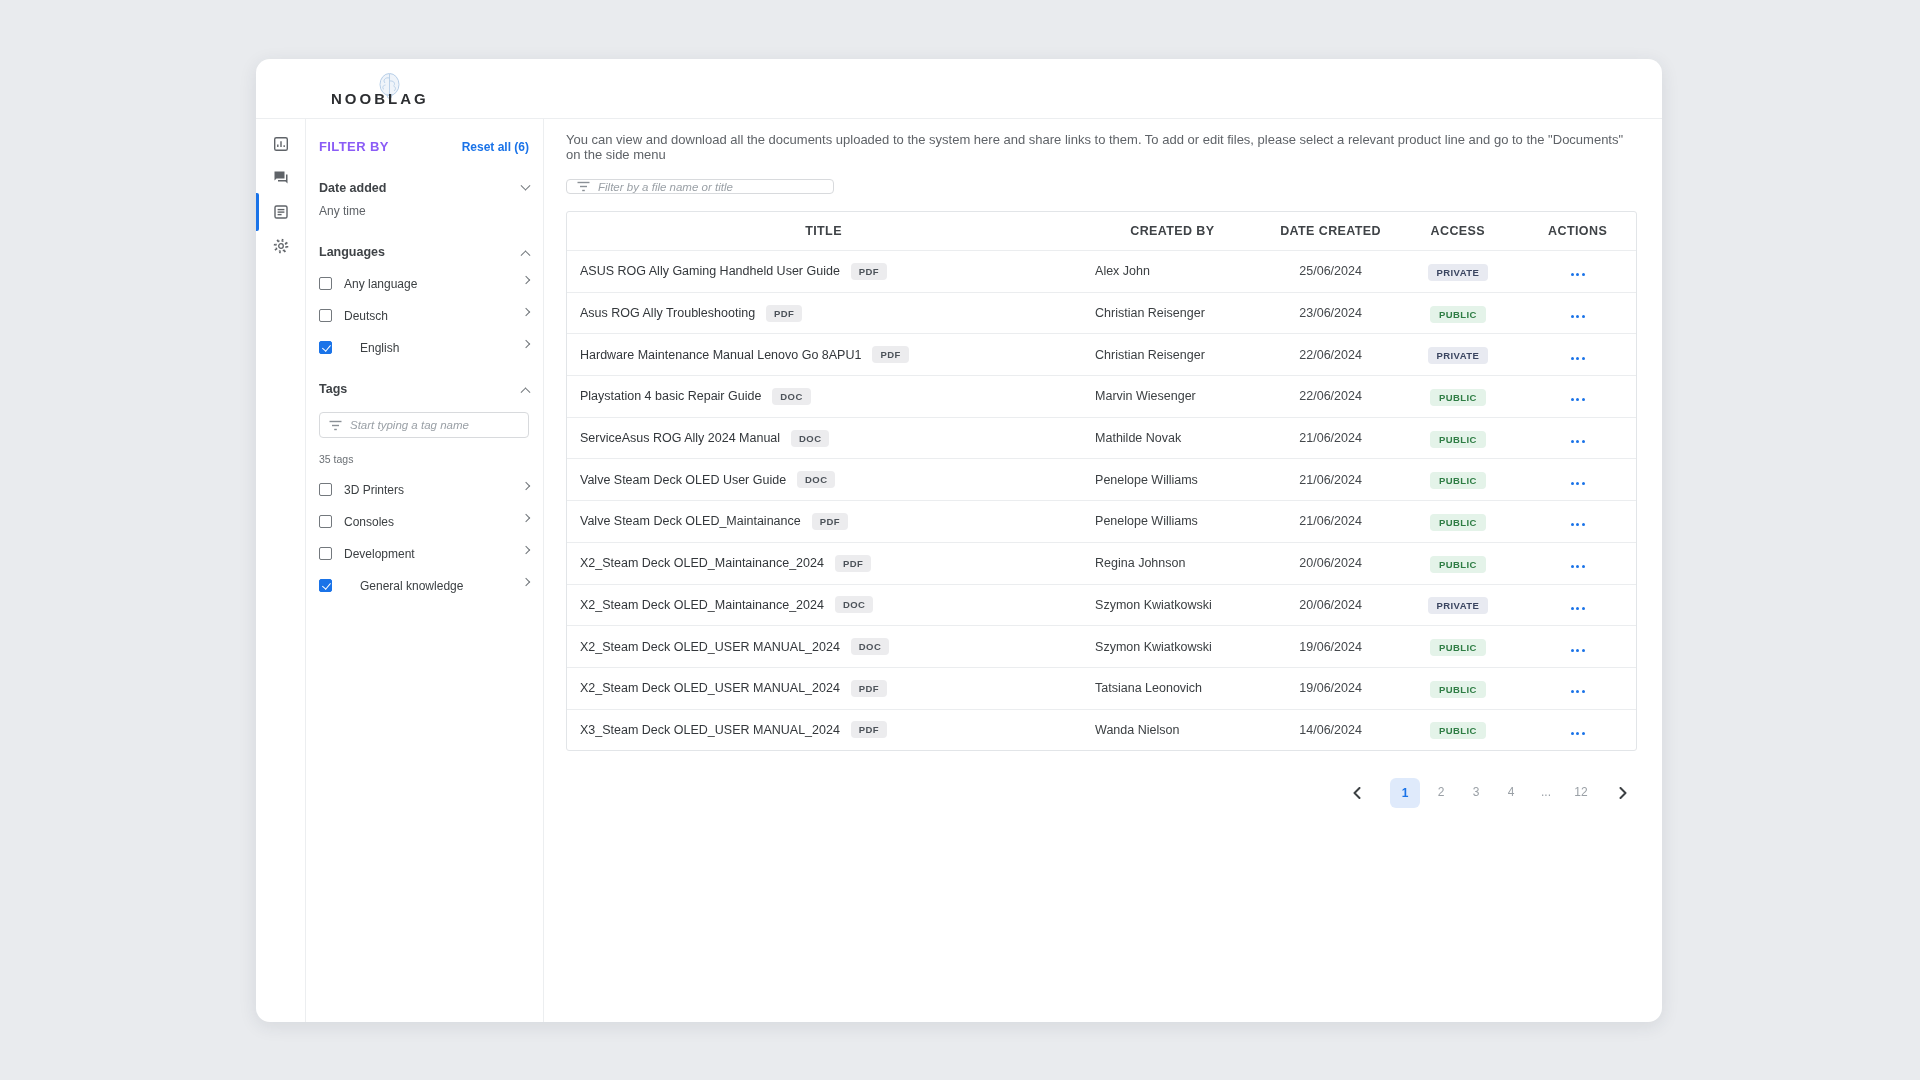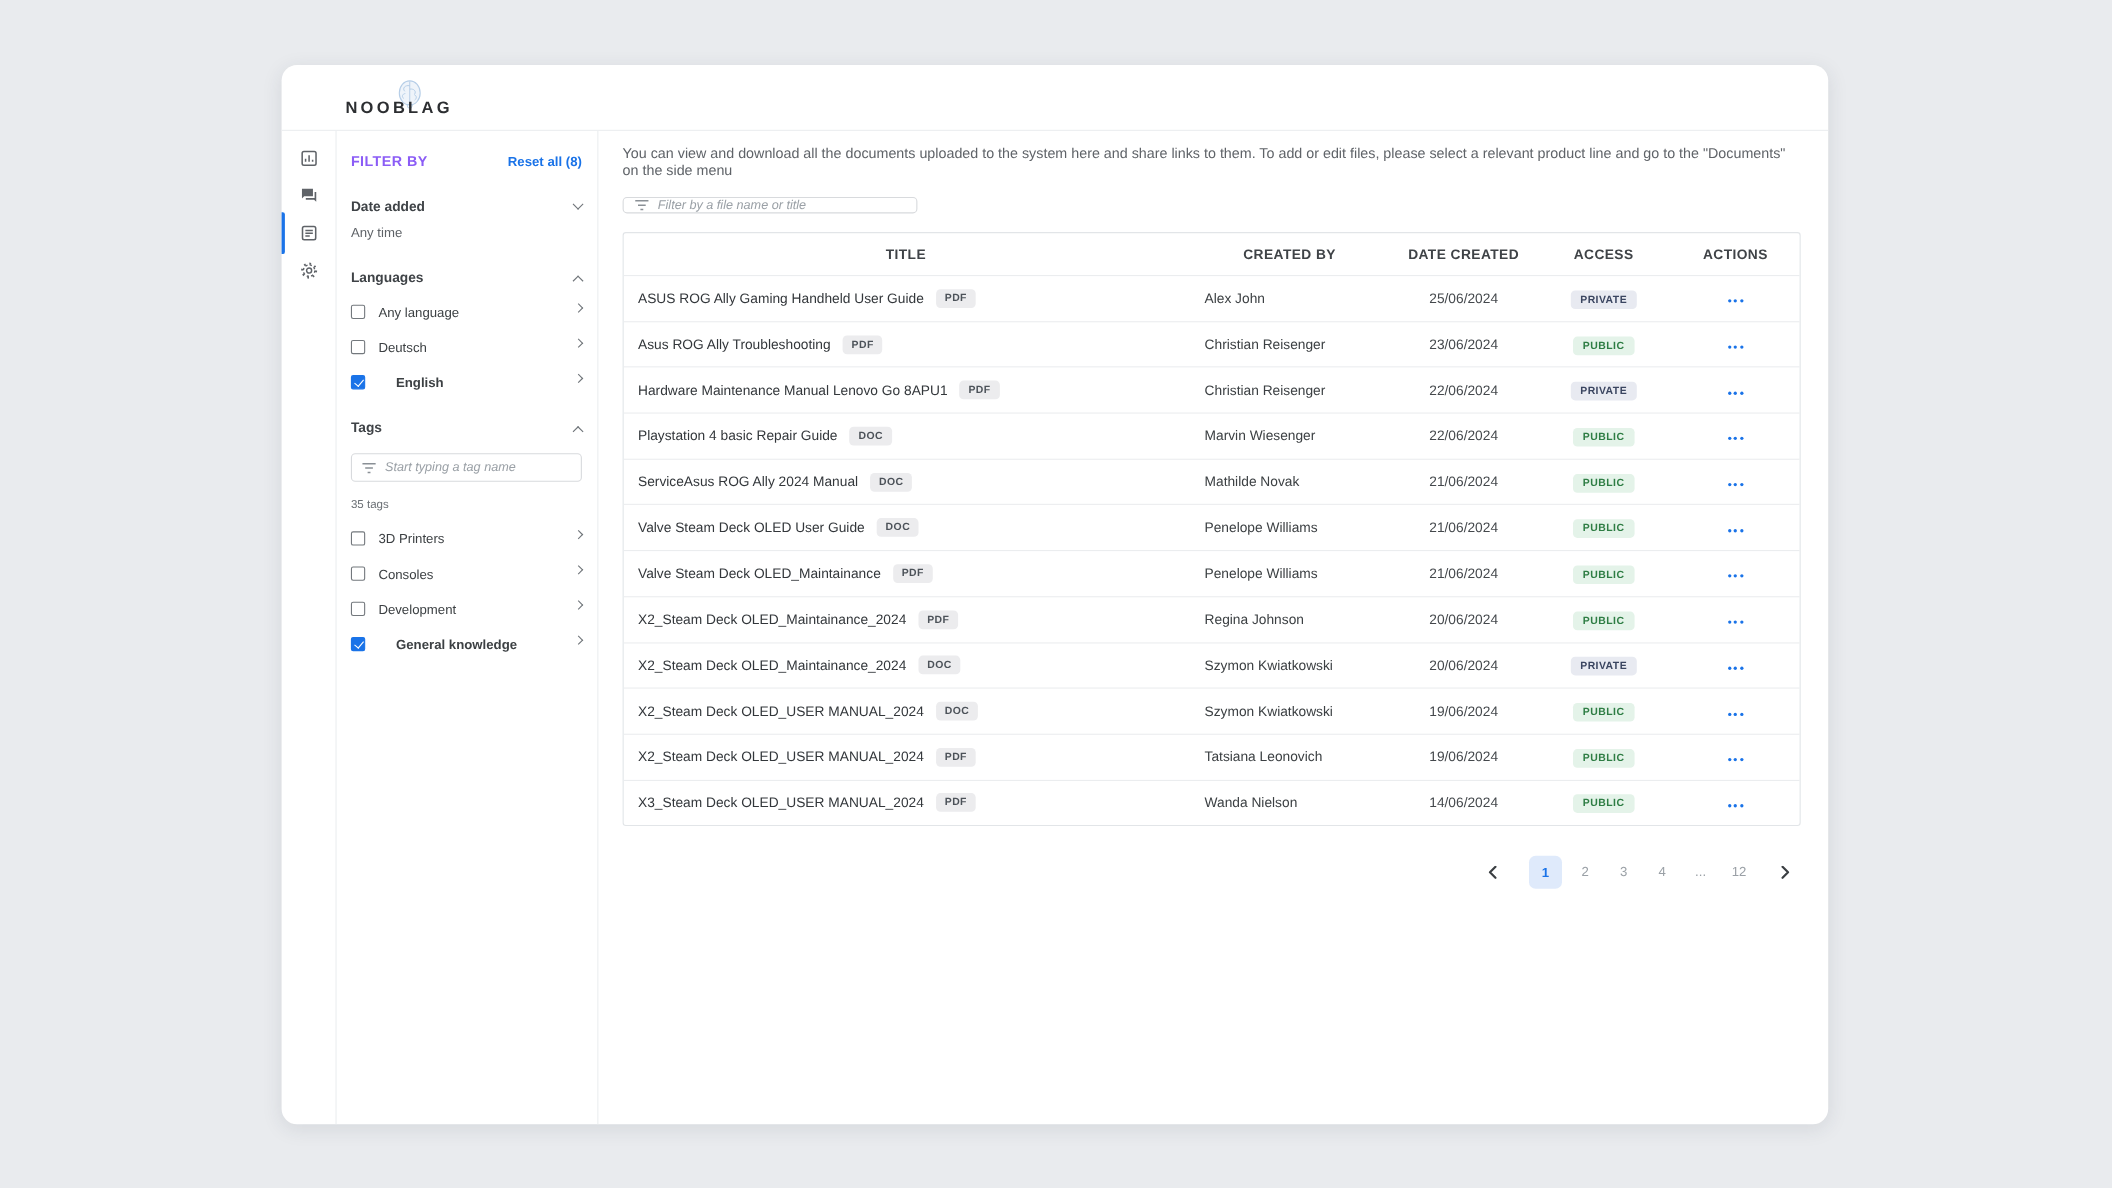--- a/index.html
+++ b/index.html
@@ -4,21 +4,21 @@
 <style>
   * { margin:0; padding:0; box-sizing:border-box; }
   html,body { width:1920px; height:1080px; overflow:hidden; }
   body { background:#e9ebee; font-family:"Liberation Sans","DejaVu Sans",sans-serif; color:#3c4043; }
 
   .card { position:absolute; left:256px; top:59px; width:1406px; height:963px;
           background:#fff; border-radius:14px; box-shadow:0 4px 18px rgba(40,50,70,.10); }
 
   
   .card-header { position:relative; height:60px; border-bottom:1px solid #eceef0; }
-  .logo-wrap { position:absolute; left:58px; top:31px; }
+  .logo-wrap { position:absolute; left:75px; top:31px; }
   .brain { position:absolute; left:46px; top:-18px; z-index:0; opacity:.85; }
   .logo-text { position:relative; z-index:1; font-size:15px; font-weight:bold;
                letter-spacing:3px; color:#2c2e31; }
 
   
   .rail { position:absolute; left:0; top:60px; bottom:0; width:50px;
           border-right:1px solid #eceef0; padding-top:8px; }
   .rail-item { position:relative; height:34px; display:flex; align-items:center;
                justify-content:center; cursor:pointer; }
   .rail-item svg { display:block; }
@@ -42,21 +42,21 @@
   .chev.right{ width:6px; height:6px; transform:rotate(-45deg); }
   .check-list { margin-top:6px; }
   .check-row { display:flex; align-items:flex-start; margin-top:18px; cursor:pointer; }
   .cb { width:13px; height:13px; border:1.5px solid #73787d; border-radius:2px;
         background:#fff; flex:none; position:relative; }
   .cb.checked { background:#1a73e8; border-color:#1a73e8; }
   .cb.checked::after { content:""; position:absolute; left:3.5px; top:0.5px; width:3.5px;
         height:7px; border-right:1.7px solid #fff; border-bottom:1.7px solid #fff;
         transform:rotate(40deg); }
   .check-label { font-size:12px; color:#3c4043; margin-left:12px; flex:1; }
-  .check-row.selected .check-label { font-weight:bold;padding-left:16px; }
+  .check-row.selected .check-label { font-weight:normal;padding-left:16px; }
   .tag-search { margin-top:16px; height:26px; border:1px solid #d8dadd; border-radius:4px;
         display:flex; align-items:center; padding:0 9px; gap:8px; background:#fff; }
   .tag-search input, .doc-search input { border:none; outline:none; flex:1; font-size:11.5px;
         font-family:inherit; color:#3c4043; background:transparent; }
   .tag-search input::placeholder, .doc-search input::placeholder
         { color:#9aa0a6; font-style:italic; }
   .tags-count { margin-top:15px; font-size:10.5px; color:#6b7075; }
 
   
   .main { position:absolute; left:288px; top:60px; right:0; bottom:0; padding:0 25px 0 22px; }
@@ -148,21 +148,21 @@
         <circle cx="8" cy="8" r="2.3"></circle>
         <circle cx="8" cy="8" r="5.2" stroke-dasharray="2.05 2.02"></circle>
         <circle cx="8" cy="8" r="6.4" stroke-dasharray="1.6 3.43" stroke-width="1.8"></circle>
       </svg>
     </div>
   </div>
 
   <div class="fpanel">
     <div class="fp-head">
       <span class="fp-title">FILTER BY</span>
-      <span class="fp-reset">Reset all (8)</span>
+      <span class="fp-reset">Reset all (6)</span>
     </div>
 
     <div class="sec-head">
       <span class="sec-label">Date added</span>
       <span class="chev down"></span>
     </div>
     <div class="sec-value">Any time</div>
 
     <div class="sec-head">
       <span class="sec-label">Languages</span>

